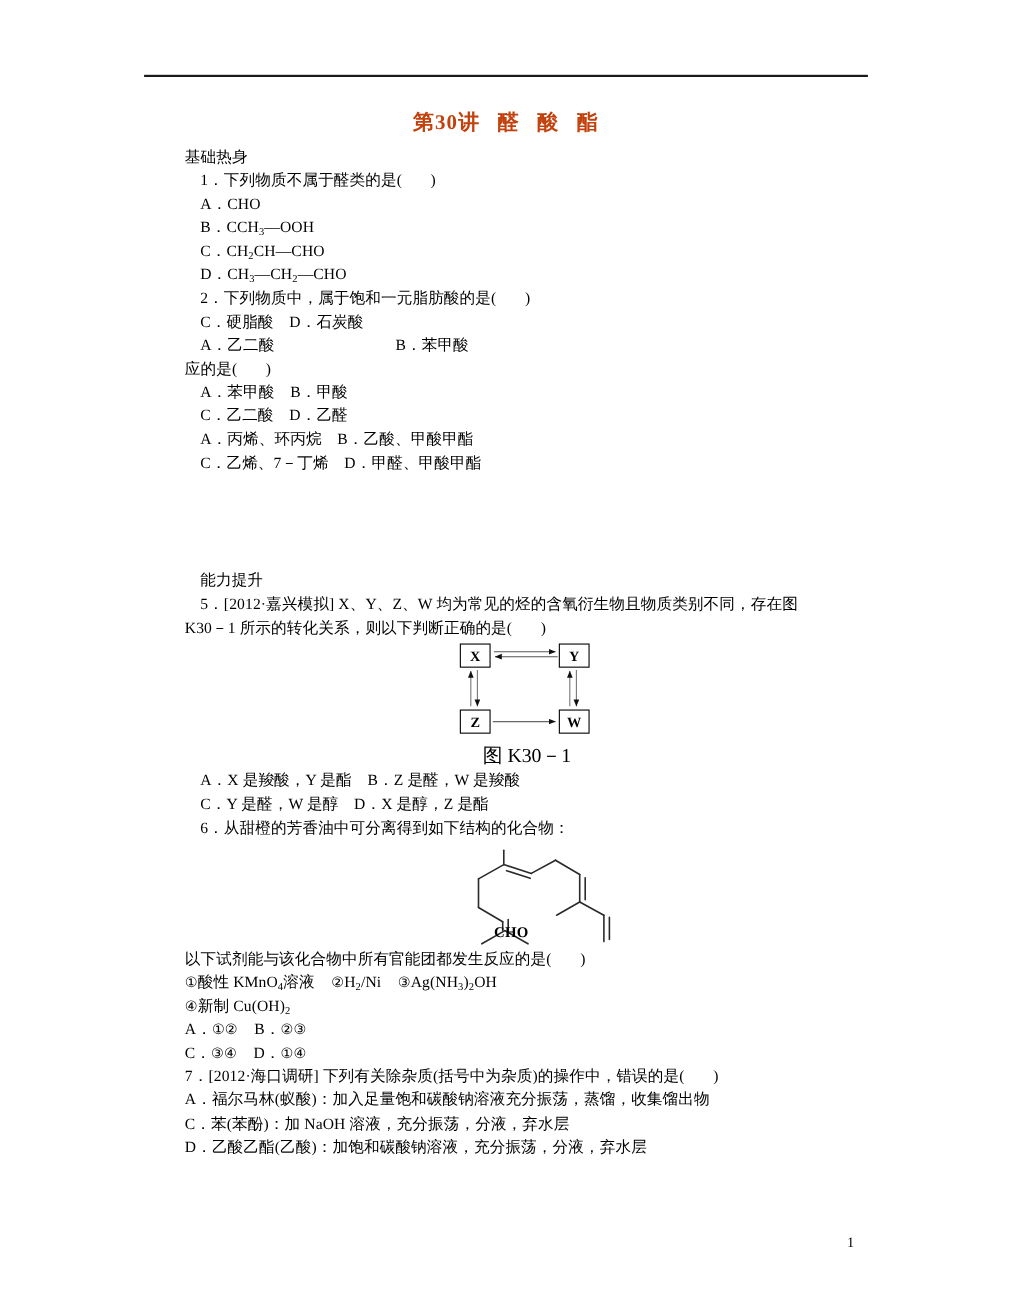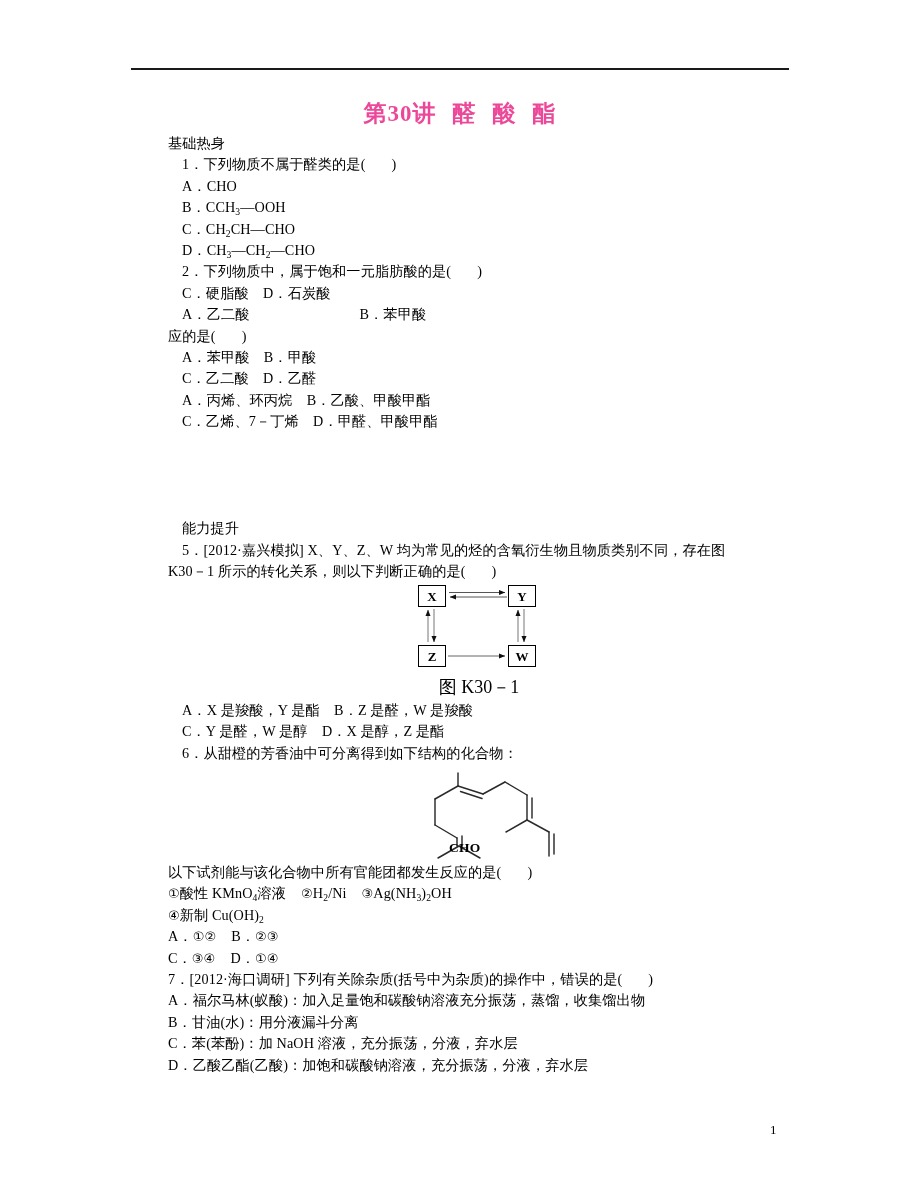--- a/index.html
+++ b/index.html
@@ -27,23 +27,23 @@
     top: 68px;
     width: 658px;
     height: 0;
     border-top: 2px solid #1a1a1a;
   }
   .title {
     position: absolute;
     left: 0; top: 98px;
     width: 920px;
     text-align: center;
-    color: #ec4899;
+    color: #c2410c;
     font-weight: bold;
-    font-size: 23px;
+    font-size: 19px;
     letter-spacing: 1px;
     font-family: "Liberation Serif", "DejaVu Serif", serif;
   }
   .title .num { font-family: "Liberation Serif", serif; }
   .title .sp { display: inline-block; width: 16px; }
 
   .body-col {
     position: absolute;
     left: 168px;
     top: 133px;
@@ -263,20 +263,19 @@
 
   <div class="body-col" style="top:862px;">
     <div class="ln"><span>以下试剂能与该化合物中所有官能团都发生反应的是(</span><span class="sp-blank"></span><span>)</span></div>
     <div class="ln"><span class="circnum">①</span>酸性 <span class="lat">KMnO<sub>4</sub></span>溶液<span class="sp3"></span><span class="circnum">②</span><span class="lat">H<sub>2</sub>/Ni</span><span class="sp3"></span><span class="circnum">③</span><span class="lat">Ag(NH<sub>3</sub>)<sub>2</sub>OH</span></div>
     <div class="ln"><span class="circnum">④</span>新制 <span class="lat">Cu(OH)<sub>2</sub></span></div>
     <div class="ln">A．<span class="circnum">①②</span><span class="sp3"></span>B．<span class="circnum">②③</span></div>
     <div class="ln">C．<span class="circnum">③④</span><span class="sp3"></span>D．<span class="circnum">①④</span></div>
 
     <div class="ln"><span>7．[2012·海口调研] 下列有关除杂质(括号中为杂质)的操作中，错误的是(</span><span class="sp-blank"></span><span>)</span></div>
     <div class="ln">A．福尔马林(蚁酸)：加入足量饱和碳酸钠溶液充分振荡，蒸馏，收集馏出物</div>
-    <div class="ln">B．甘油(水)：用分液漏斗分离</div>
     <div class="ln">C．苯(苯酚)：加 <span class="lat">NaOH</span> 溶液，充分振荡，分液，弃水层</div>
     <div class="ln">D．乙酸乙酯(乙酸)：加饱和碳酸钠溶液，充分振荡，分液，弃水层</div>
   </div>
 
   <div class="page-num">1</div>
 
 </div>
 
 </body></html>

